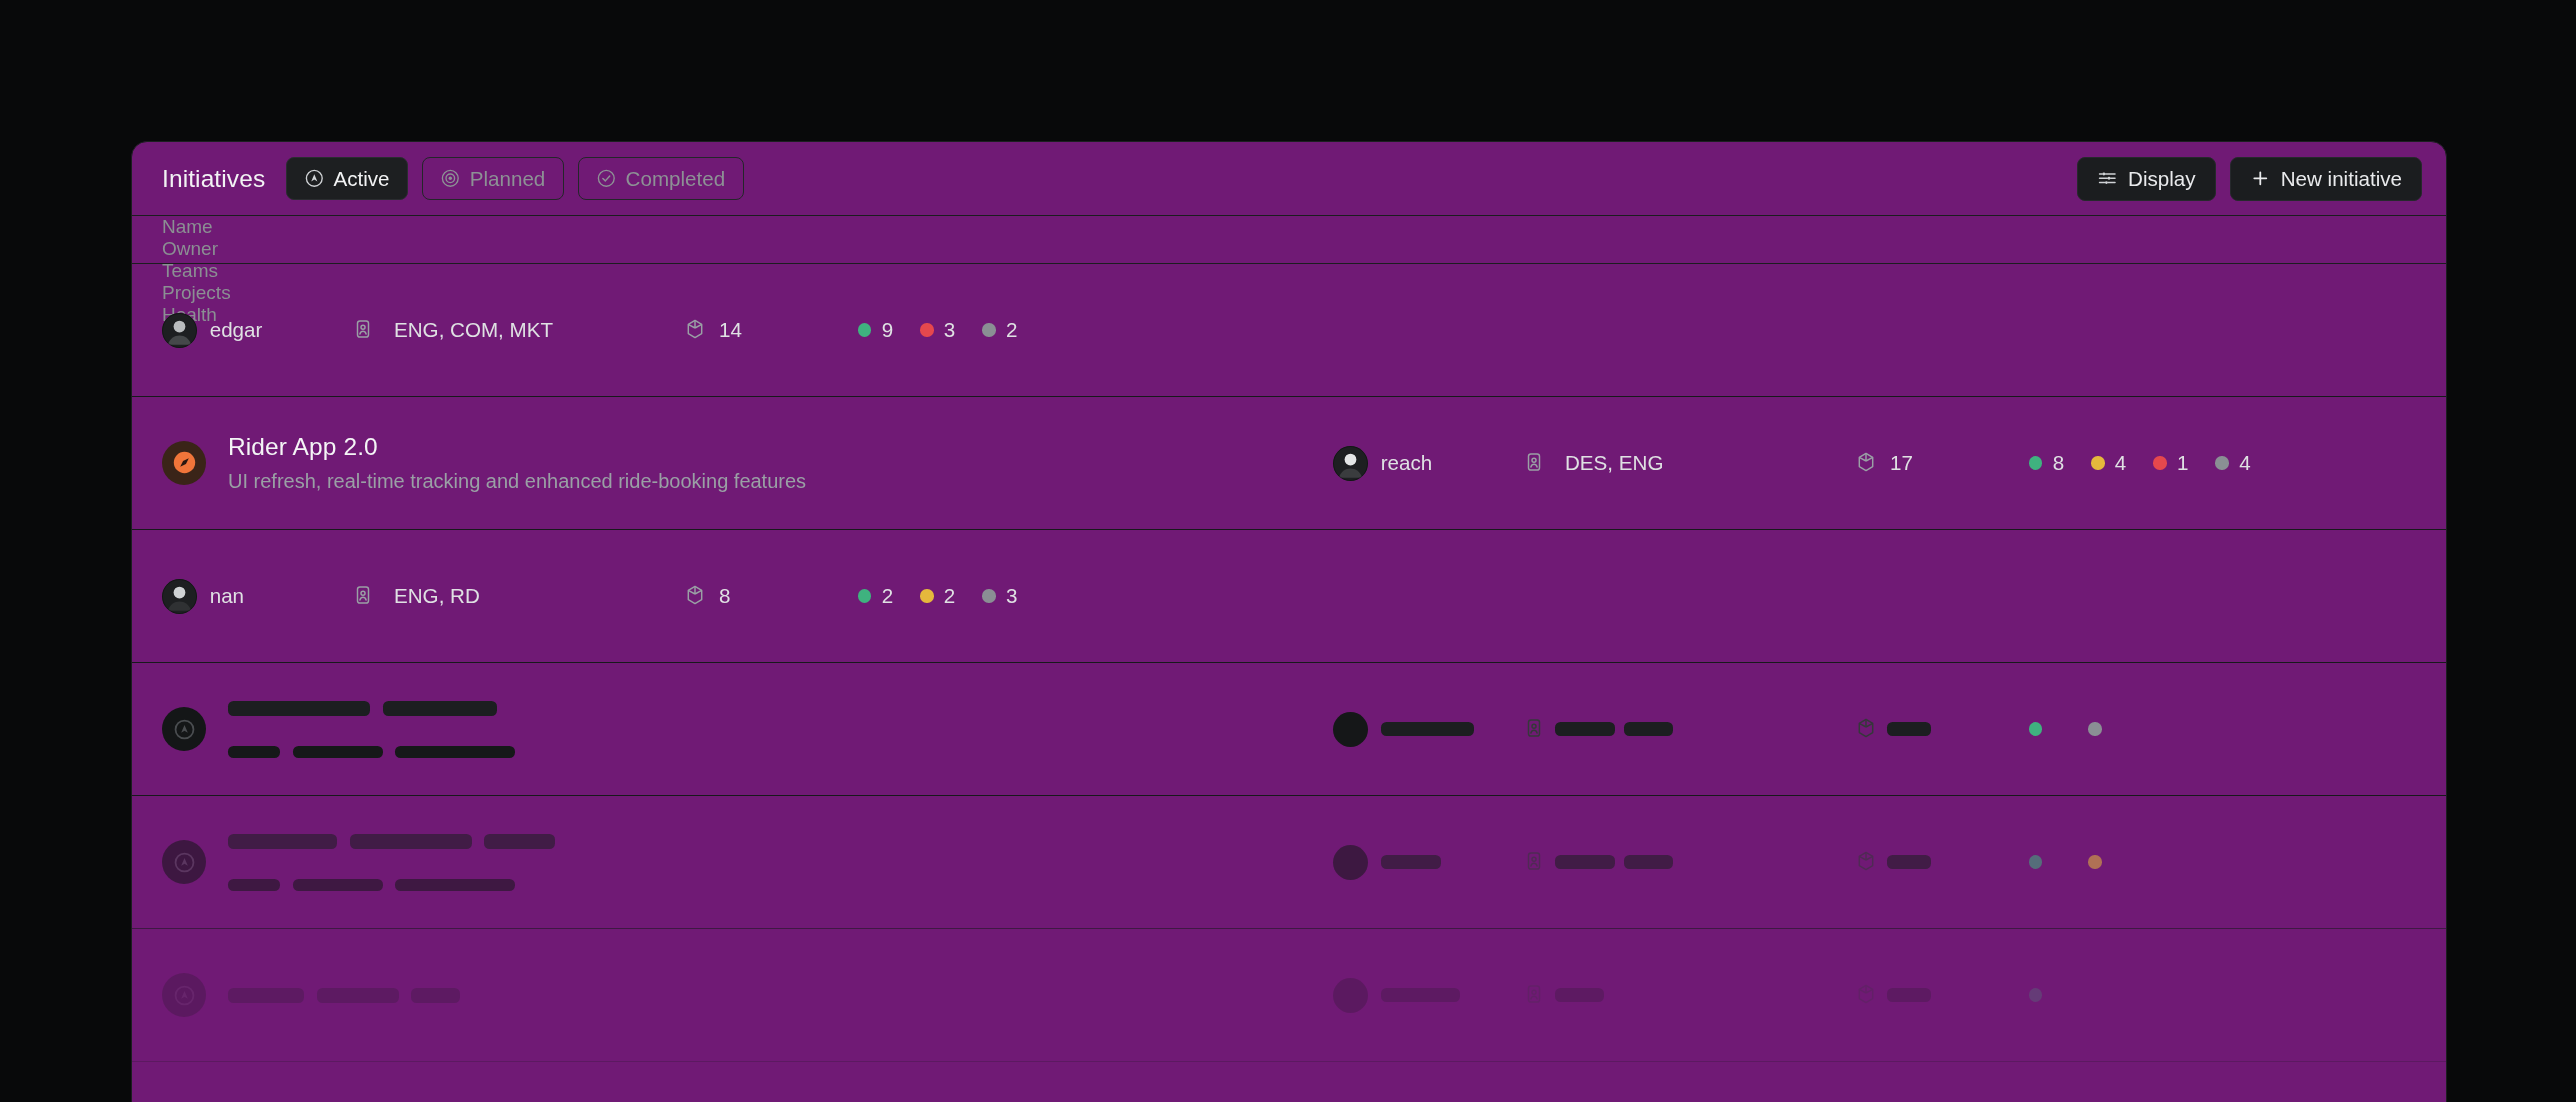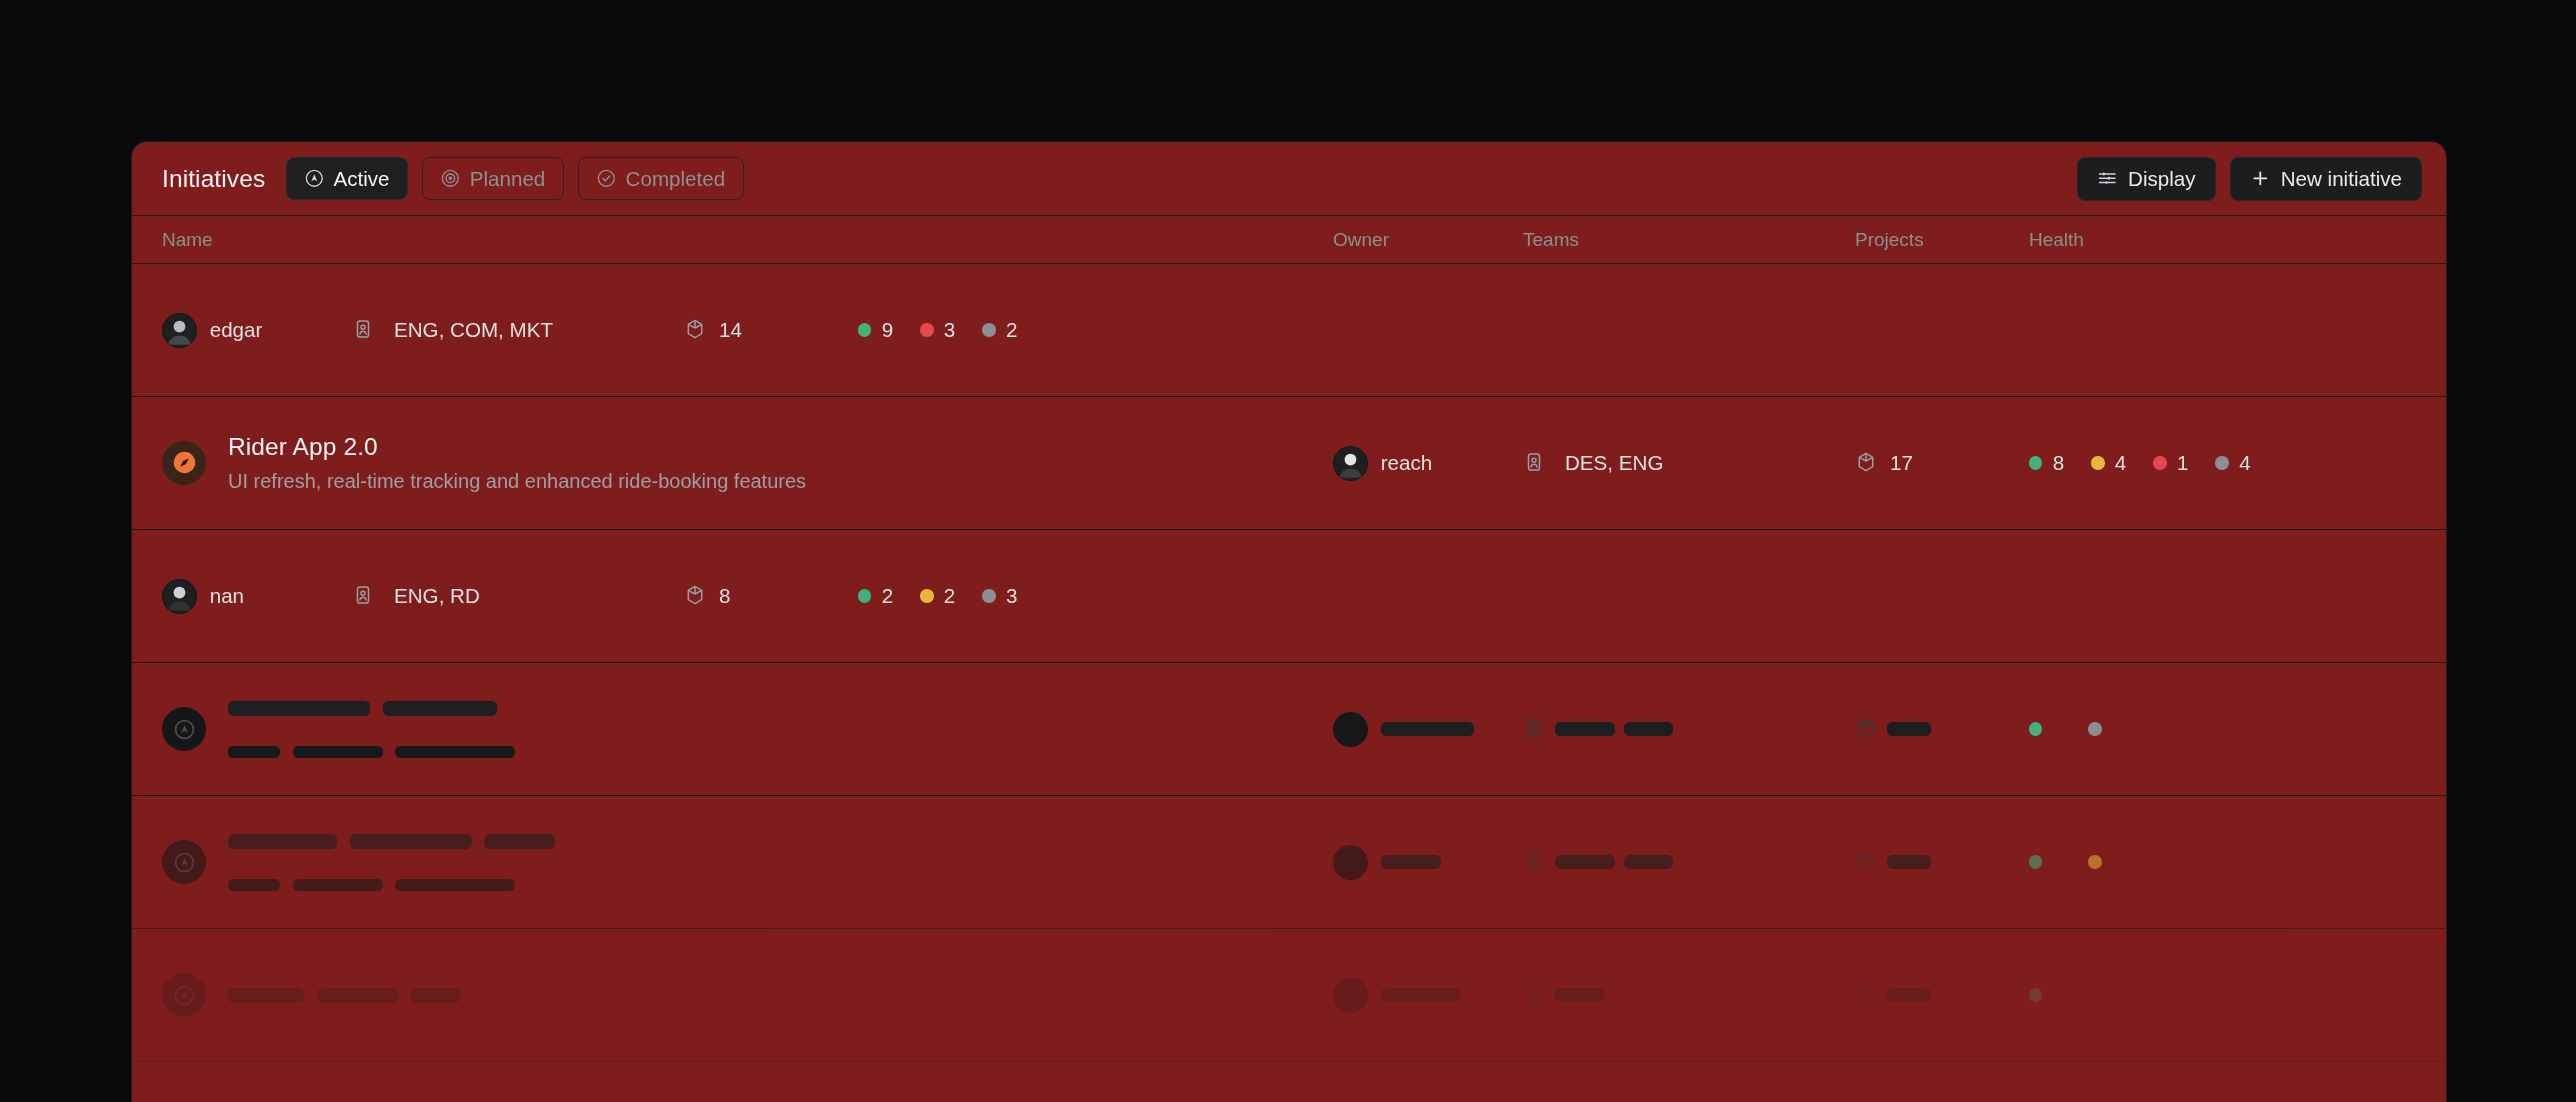--- a/index.html
+++ b/index.html
@@ -8,21 +8,21 @@
     background: #08090a;
     font-family: "Liberation Sans", sans-serif;
     overflow: hidden;
   }
   .stage { position: relative; width: 2576px; height: 1103px; background: #08090a; }
 
   .card {
     position: absolute;
     left: 131px; top: 141px;
     width: 2316px; height: 962px;
-    background: #7f1d1d;
+    background: #701a75;
     border: 0.8px solid #1c1e20;
     border-top-left-radius: 16px;
     border-top-right-radius: 16px;
     overflow: hidden;
   }
 
   
   .toolbar {
     position: relative;
     height: 73px;
@@ -60,21 +60,21 @@
   }
   .btn svg { display:block; }
 
   
   .thead {
     height: 49px;
     display: flex; 
     border-top: 0.8px solid #1b1d1f;
     border-bottom: 0.8px solid #1b1d1f;
     padding: 0 30px;
-    font-size: 19px; color: #8b8f93;
+    font-size: 19px; color: #8b8f93; flex-direction: column;
   }
   .row {
     display: flex; align-items: center;
     padding: 0 30px;
     border-bottom: 0.8px solid #17191b;
     height: 133px;
     position: relative;
   }
 
   .c-name    { width: 1171px; display:flex; align-items:center; }

